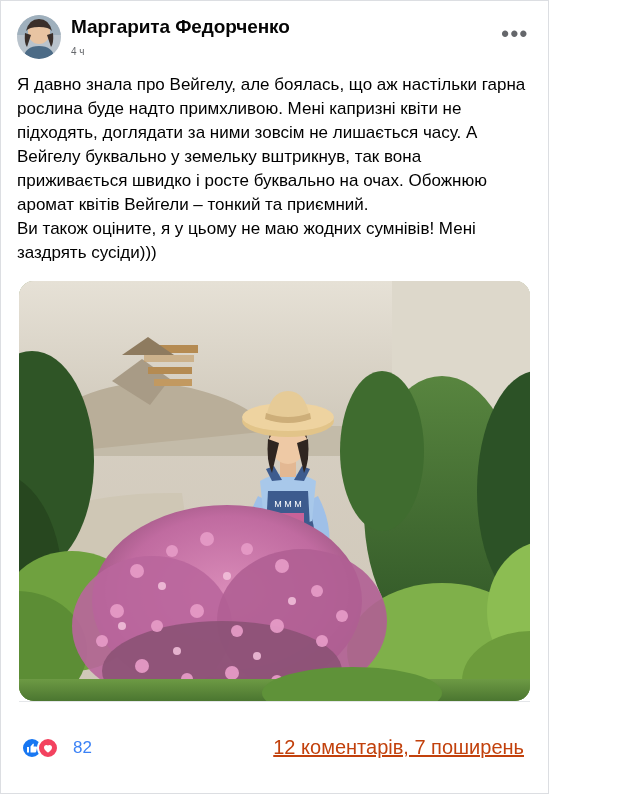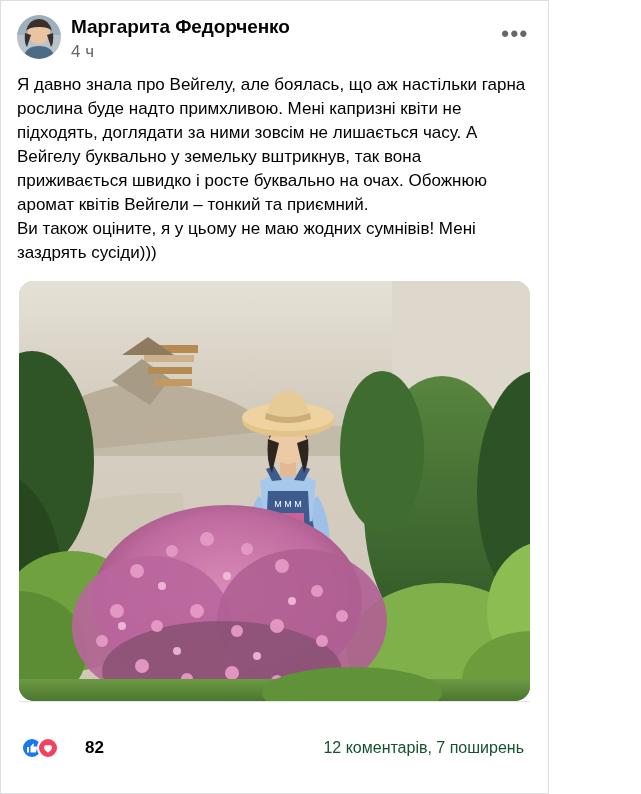--- a/index.html
+++ b/index.html
@@ -49,21 +49,21 @@
     min-width: 0;
   }
   .author-name {
     font-size: 19px;
     font-weight: bold;
     line-height: 23px;
     color: #050505;
     letter-spacing: -0.1px;
   }
   .timestamp {
-    font-size: 17px;
+    font-size: 10px;
     color: #65676b;
     line-height: 19px;
     margin-top: 4px;
   }
   .menu-btn {
     flex: 0 0 auto;
     width: 34px;
     height: 34px;
     display: flex;
     align-items: center;
@@ -125,29 +125,29 @@
     display: flex;
     align-items: center;
     justify-content: center;
     box-sizing: border-box;
   }
   .badge.like { background: #1877f2; }
   .badge.love { background: #f3425f; margin-left: -6px; }
   .badge svg { display: block; }
   .reaction-count {
     font-size: 17px;
-    color: #000000;
-    margin-left: 20px;
-    font-weight: bold;
+    color: #3b82f6;
+    margin-left: 8px;
   }
   .counts-right {
-    font-size: 16px;
-    color: #14532d;
+    font-size: 20px;
+    color: #c2410c;
     cursor: pointer;
     padding-right: 4px;
+    text-decoration: underline;
   }
 </style>
 </head>
 <body>
 
 <div class="post-card">
 
   <div class="post-header">
     <div class="avatar">
       <svg viewBox="0 0 44 44" width="44" height="44" aria-hidden="true">

